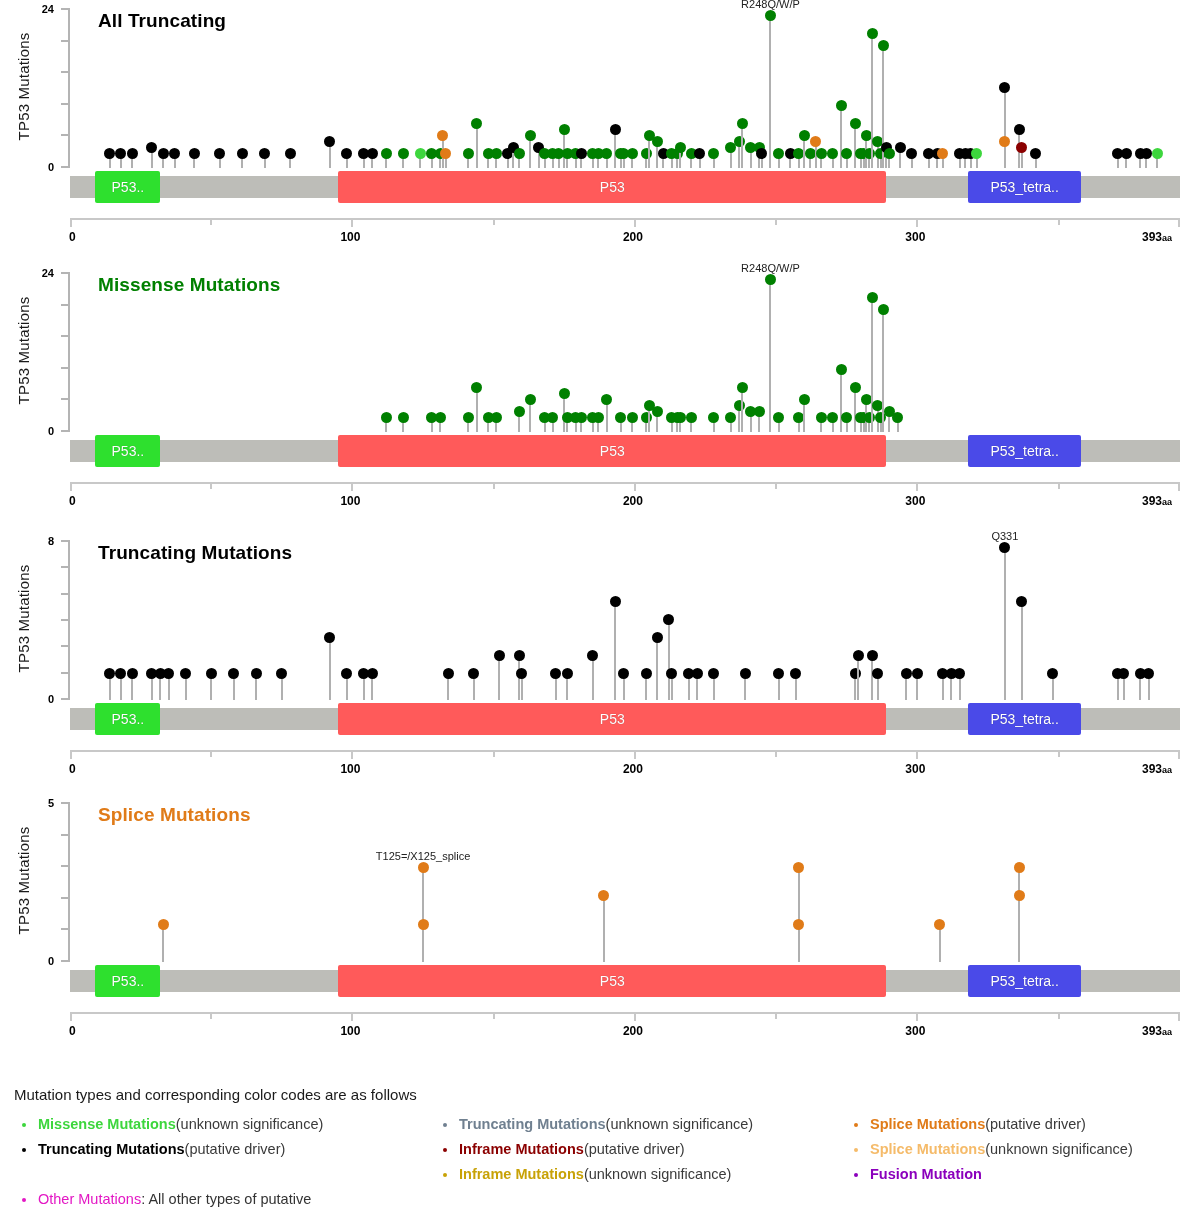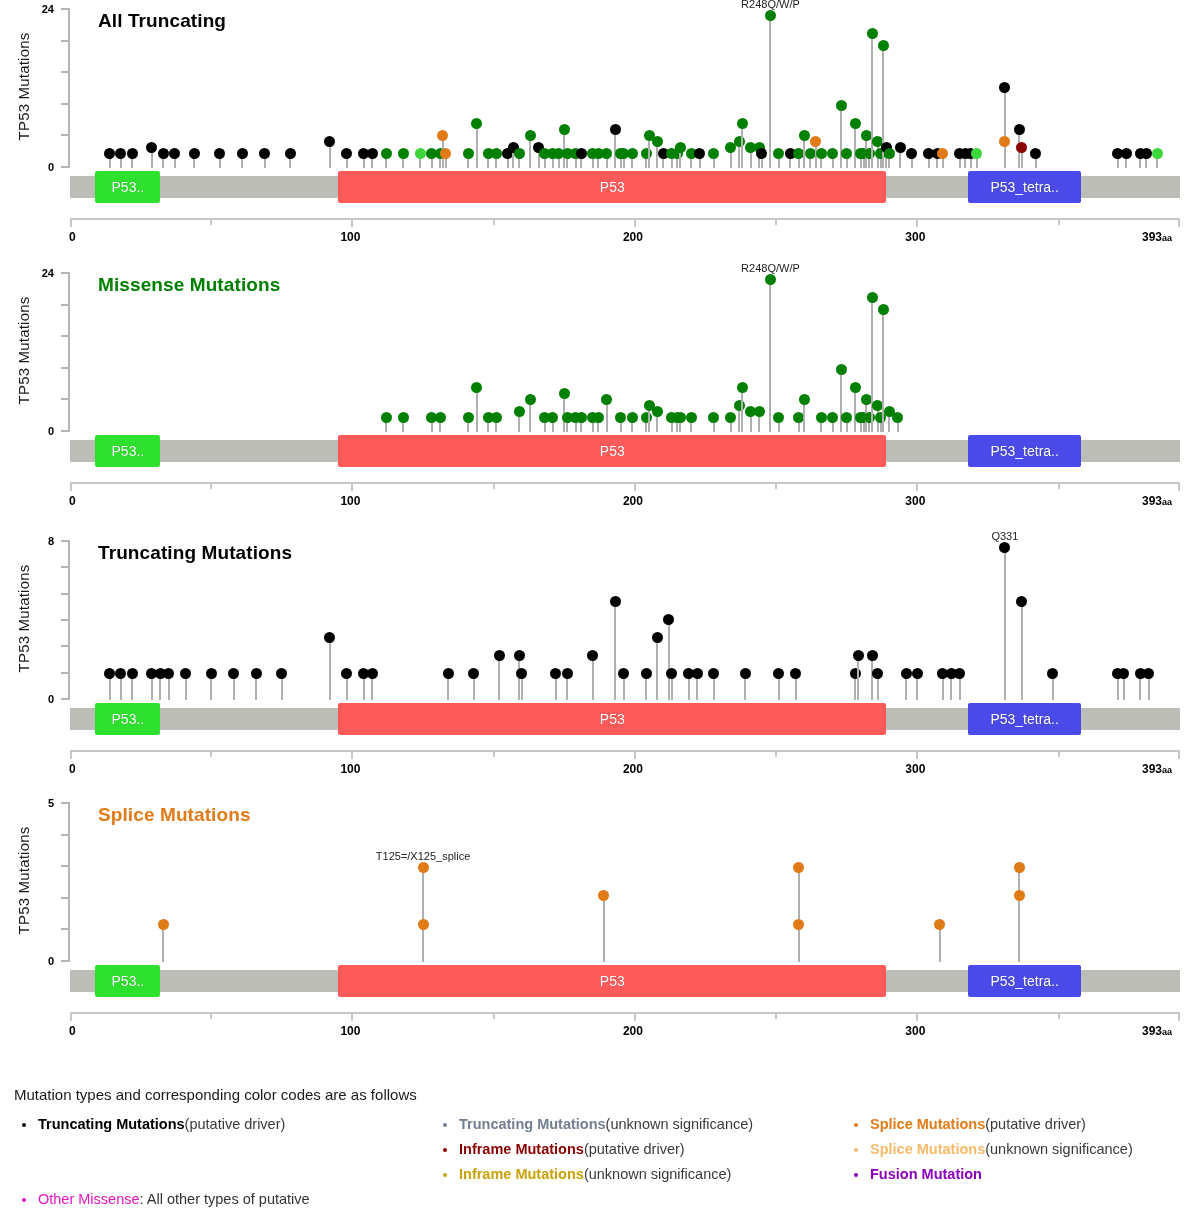--- a/index.html
+++ b/index.html
@@ -754,28 +754,29 @@
             <div class="xtxt" style="left: 835.328px;">300</div>
             <div class="xtxt" style="left: 1072px;"><span>393</span><span class="aa">aa</span></div>
           </div>
         </div>
       </div>
     </div>
   <div class="legend">
     <div class="legend-head">Mutation types and corresponding color codes are as follows</div>
     <div class="legend-cols" id="legend-cols">
         <div class="legend-col c1">
+          <div class="legend-item"><span class="bullet" style="background: rgb(61, 214, 61);"></span><span class="lbl" style="color: rgb(61, 214, 61);">Missense Mutations</span><span class="suffix">(unknown significance)</span></div>
           <div class="legend-item"><span class="bullet" style="background: rgb(0, 0, 0);"></span><span class="lbl" style="color: rgb(0, 0, 0);">Truncating Mutations</span><span class="suffix">(putative driver)</span></div>
         </div>
         <div class="legend-col c2">
           <div class="legend-item"><span class="bullet" style="background: rgb(112, 128, 144);"></span><span class="lbl" style="color: rgb(112, 128, 144);">Truncating Mutations</span><span class="suffix">(unknown significance)</span></div>
           <div class="legend-item"><span class="bullet" style="background: rgb(139, 0, 0);"></span><span class="lbl" style="color: rgb(139, 0, 0);">Inframe Mutations</span><span class="suffix">(putative driver)</span></div>
           <div class="legend-item"><span class="bullet" style="background: rgb(200, 162, 7);"></span><span class="lbl" style="color: rgb(200, 162, 7);">Inframe Mutations</span><span class="suffix">(unknown significance)</span></div>
         </div>
         <div class="legend-col c3">
           <div class="legend-item"><span class="bullet" style="background: rgb(224, 123, 24);"></span><span class="lbl" style="color: rgb(224, 123, 24);">Splice Mutations</span><span class="suffix">(putative driver)</span></div>
           <div class="legend-item"><span class="bullet" style="background: rgb(245, 187, 106);"></span><span class="lbl" style="color: rgb(245, 187, 106);">Splice Mutations</span><span class="suffix">(unknown significance)</span></div>
           <div class="legend-item"><span class="bullet" style="background: rgb(139, 0, 188);"></span><span class="lbl" style="color: rgb(139, 0, 188);">Fusion Mutation</span><span class="suffix"></span></div>
         </div>
-        <div class="legend-last"><span class="bullet" style="background: rgb(227, 23, 196);"></span><span class="lbl" style="color: rgb(227, 23, 196);">Other Missense</span><span class="suffix">: All other types of putative</span></div>
+        <div class="legend-last"><span class="bullet" style="background: rgb(227, 23, 196);"></span><span class="lbl" style="color: rgb(227, 23, 196);">Other Mutations</span><span class="suffix">: All other types of putative</span></div>
       </div>
   </div>
 </div>
 
 </body></html>

